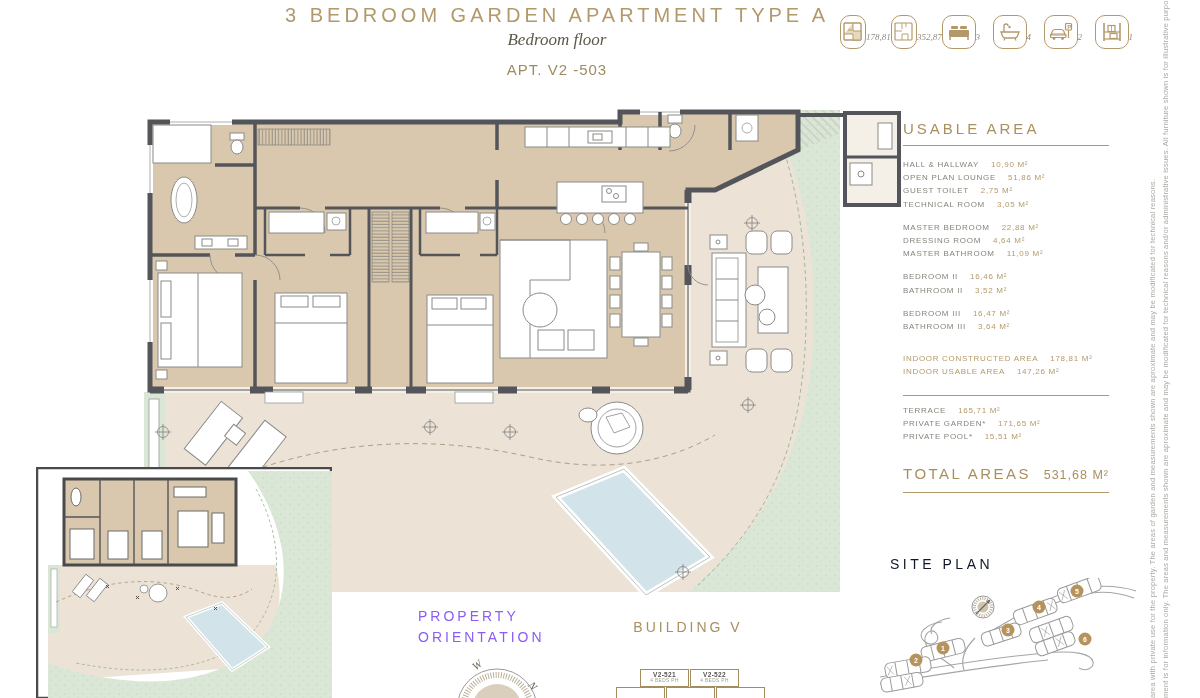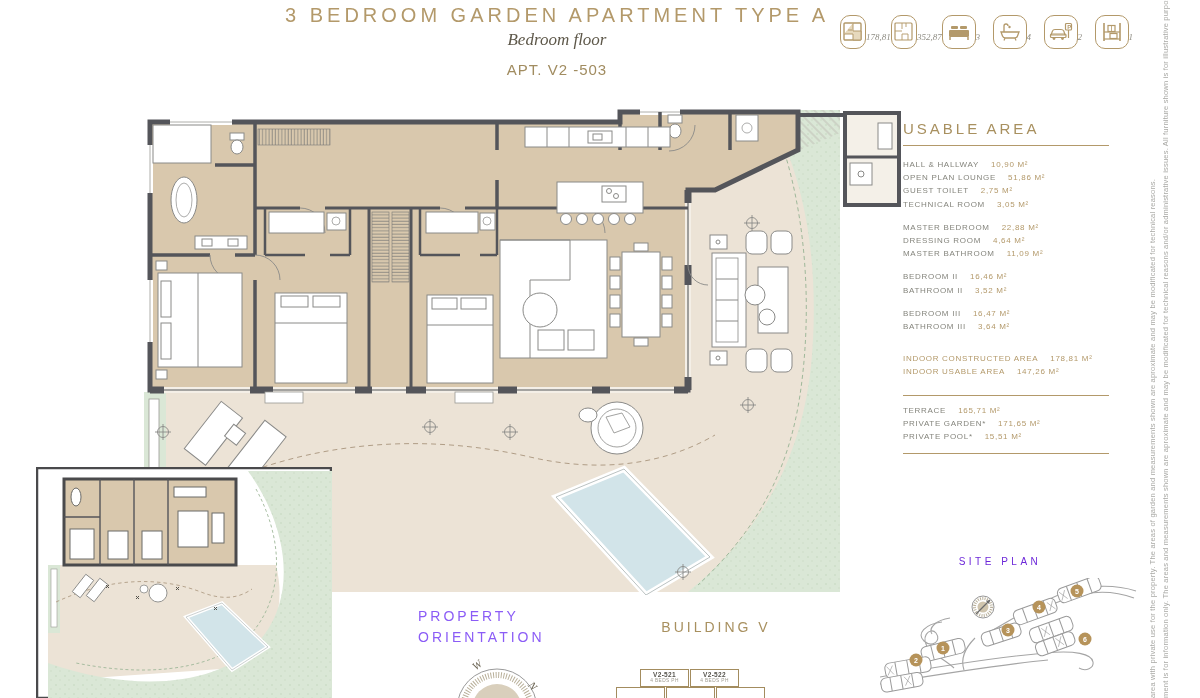--- a/index.html
+++ b/index.html
@@ -24,26 +24,26 @@
   .row{display:flex;justify-content:flex-start;font-size:8px;letter-spacing:.7px;
        line-height:13.2px;color:#85857d;text-transform:uppercase;}
   .row .v{color:#b3996a;margin-left:12px;}
   .row.gold{color:#b3996a;}
   .gap{height:10px;}
   .gap2{height:19px;}
   .total{display:flex;justify-content:space-between;align-items:baseline;margin-top:22px;}
   .total .tl{font-size:15px;letter-spacing:2.5px;color:#a8905f;text-transform:uppercase;}
   .total .tv{font-size:12.5px;letter-spacing:1px;color:#a8905f;}
   
-  .siteplan-h{position:absolute;left:890px;top:556px;width:220px;text-align:center;
-              font-size:10px;letter-spacing:3.5px;color:#6d28d9;text-transform:uppercase;}
+  .siteplan-h{position:absolute;left:890px;top:556px;width:220px;
+              font-size:14px;letter-spacing:3.5px;color:#0f172a;text-transform:uppercase;}
   
   .orient-h{position:absolute;left:418px;top:606px;width:158px;text-align:left;
             font-size:14px;letter-spacing:3px;color:#8b5cf6;text-transform:uppercase;line-height:21px;}
-  .bldg-h{position:absolute;left:636px;top:619px;width:160px;text-align:center;
+  .bldg-h{position:absolute;left:608px;top:619px;width:160px;text-align:center;
           font-size:14px;letter-spacing:3px;color:#a8905f;text-transform:uppercase;}
   .unit-row1{position:absolute;left:640px;top:669px;display:flex;gap:1px;}
   .unit-row2{position:absolute;left:616px;top:687px;display:flex;gap:1px;}
   .ucell{width:47px;height:16px;border:1px solid #a38c5e;background:#fff;text-align:center;overflow:hidden;}
   .ucell .uid{font-size:6.5px;font-weight:bold;color:#55534c;letter-spacing:.3px;margin-top:1px;}
   .ucell .ub{font-size:4.8px;color:#9d9a8f;letter-spacing:.4px;}
   .ucell.blank{height:14px;}
   
   .disc{position:absolute;top:0;height:698px;writing-mode:vertical-rl;transform:rotate(180deg);
         font-size:7.5px;color:#a9a9a5;letter-spacing:.2px;white-space:nowrap;overflow:hidden;}
@@ -526,20 +526,24 @@
         </div>
       <div class="row">
           <span>PRIVATE GARDEN*</span>
           <span class="v">171,65 M²</span>
         </div>
       <div class="row">
           <span>PRIVATE POOL*</span>
           <span class="v">15,51 M²</span>
         </div>
     </div>
+    <div class="total">
+      <span class="tl">TOTAL AREAS</span>
+      <span class="tv">531,68 M²</span>
+    </div>
     <hr style="margin-top:10px">
   </div>
 
   <div class="siteplan-h" style="text-transform:uppercase">Site Plan</div>
   <svg style="left:880px;top:578px" width="300" height="120" viewBox="0 0 300 120">
     <g stroke="#a5a5a5" stroke-width="1.1" fill="none">
       <path d="M108,64 C130,50 160,30 186,21 C208,13 232,12 254,20"></path>
       <path d="M104,57 C128,44 158,24 184,15 C206,7 234,6 256,13"></path>
       <path d="M62,44 C45,46 36,56 44,63 C52,70 62,63 56,55 C50,48 38,60 50,72 C58,79 68,84 74,90"></path>
       <path d="M70,40 C56,42 48,50 52,56"></path>

